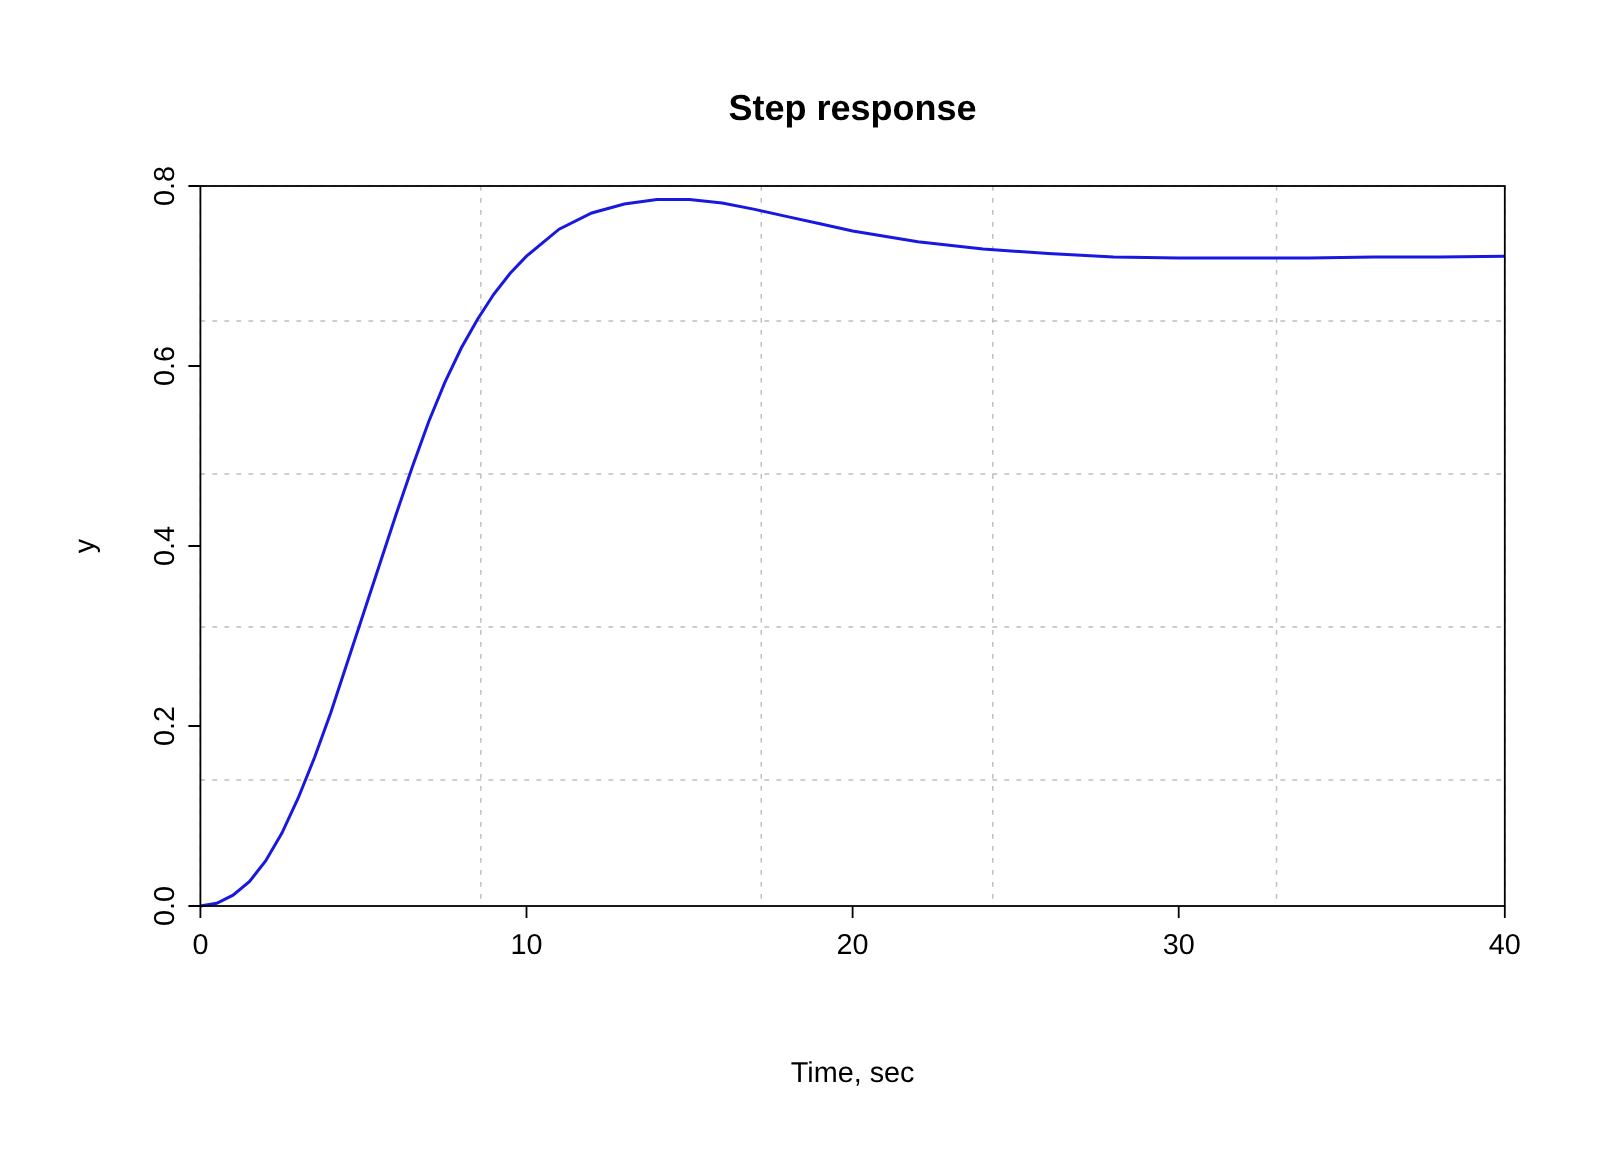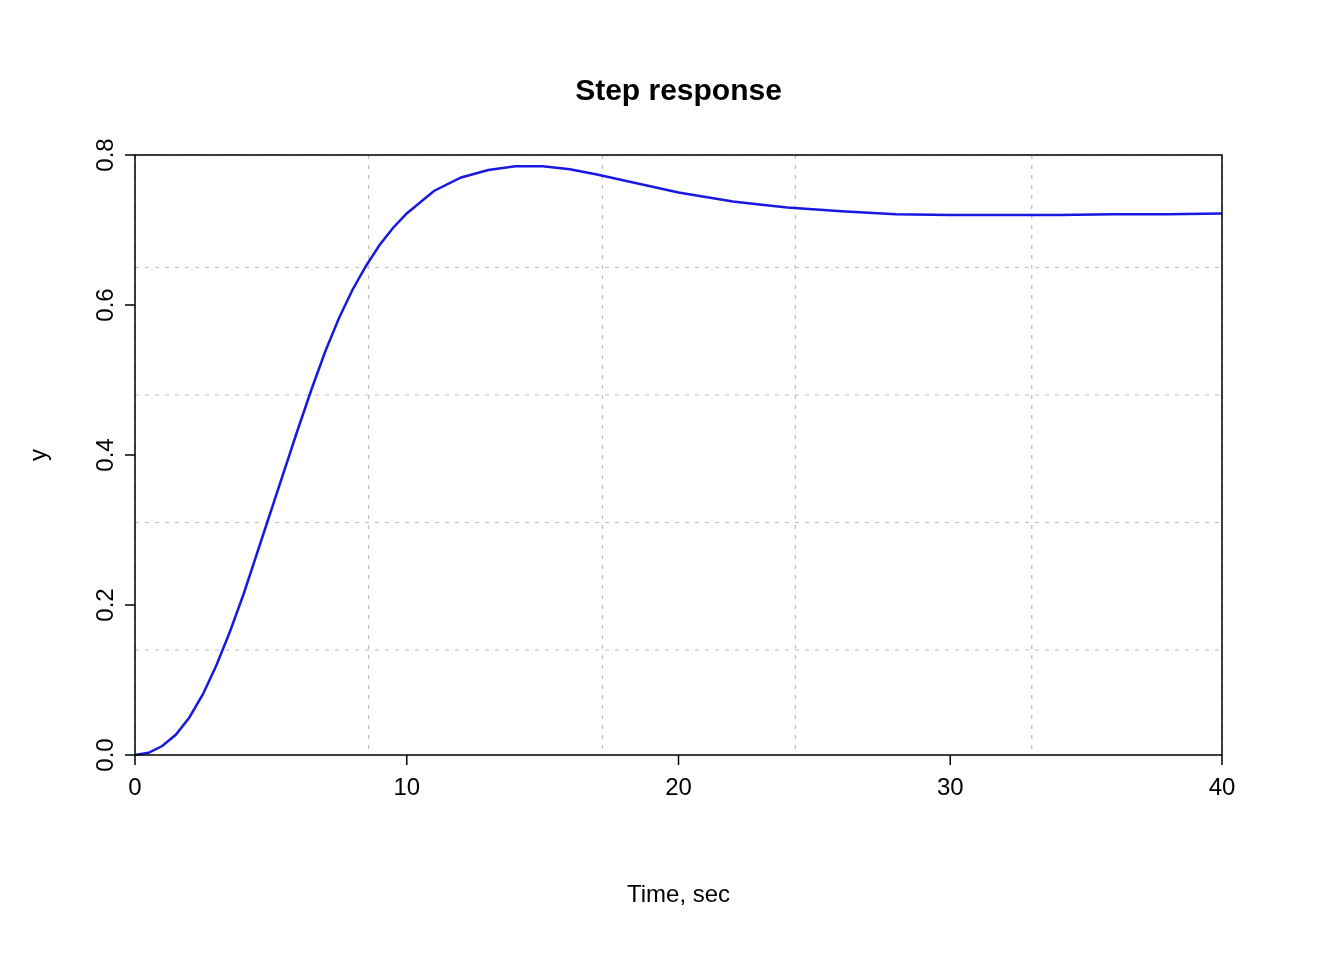--- a/index.html
+++ b/index.html
@@ -7,20 +7,21 @@
     padding: 0;
     width: 1344px;
     height: 960px;
     background: white;
     font-family: Arial, Helvetica, sans-serif;
   }
   .chart-container {
     position: relative;
     width: 1247px;
     height: 960px;
+    margin-left: 32px;
   }
   svg {
     display: block;
   }
   .title {
     font-weight: bold;
     font-size: 30px;
     fill: #000;
   }
   .axis-label {

